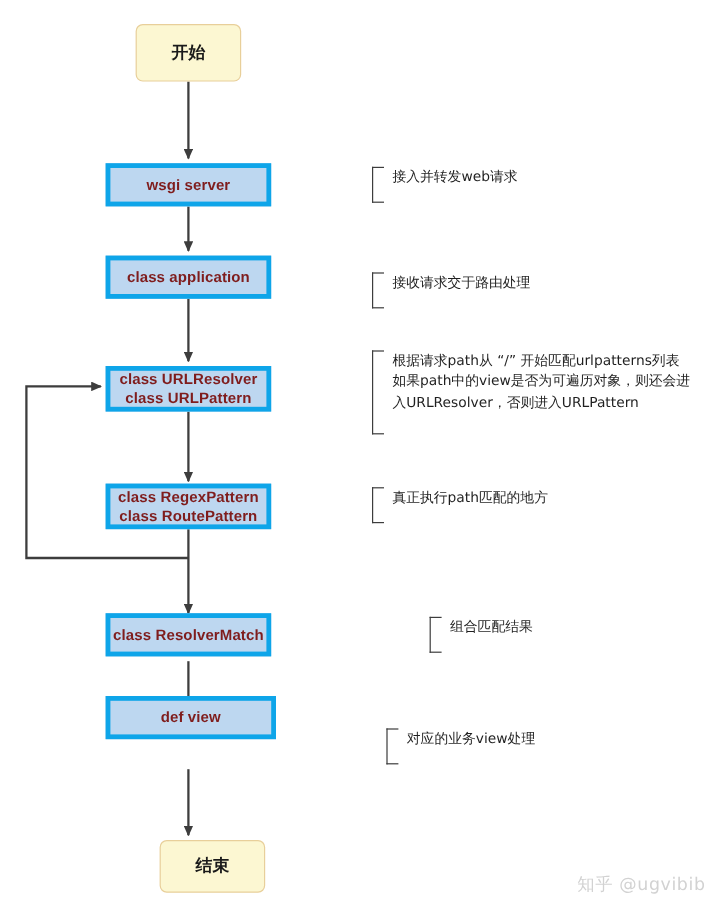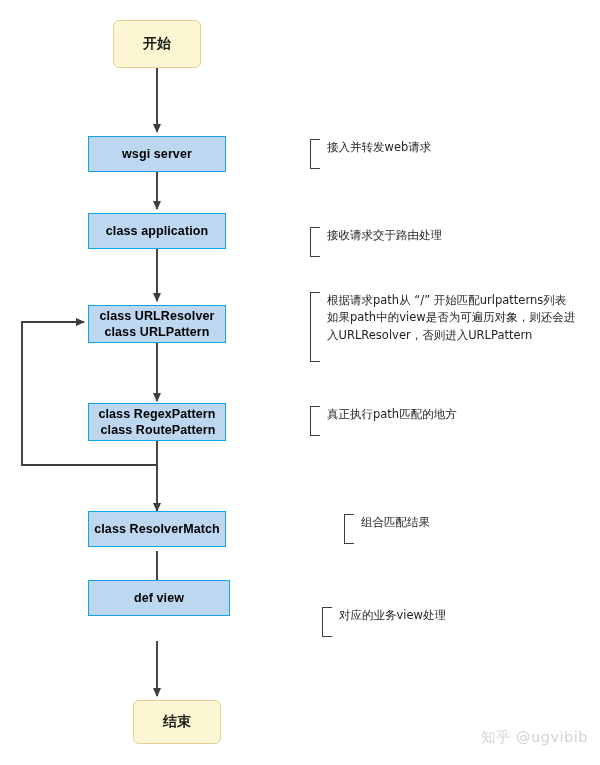--- a/index.html
+++ b/index.html
@@ -24,22 +24,22 @@
     position: absolute;
     box-sizing: border-box;
     display: flex;
     align-items: center;
     justify-content: center;
     text-align: center;
     line-height: 1.28;
   }
   .node.process {
     background: #bdd7f0;
-    border: 1px solid #0ea5e9;
-    color: #000000;
+    border: 4px solid #0ea5e9;
+    color: #7f1d1d;
     font-weight: bold;
     font-size: 12.5px;
     letter-spacing: .1px;
   }
   .node.terminator {
     background: #fcf7d2;
     border: 1px solid #e8cf9a;
     border-radius: 6px;
     color: #1a1a1a;
     font-weight: bold;
@@ -119,21 +119,21 @@
 
 <div class="node process" style="left:88px; top:213px; width:138px; height:36px;">
   <span>class application</span>
 </div>
 
 <div class="node process" style="left:88px; top:305px; width:138px; height:38px;">
   <span style="white-space:pre-line">class URLResolver
 class URLPattern</span>
 </div>
 
-<div class="node process" style="left:88px; top:403px; width:138px; height:38px;text-align:right;">
+<div class="node process" style="left:88px; top:403px; width:138px; height:38px;">
   <span style="white-space:pre-line">class RegexPattern
 class RoutePattern</span>
 </div>
 
 <div class="node process" style="left:88px; top:511px; width:138px; height:36px;">
   <span>class ResolverMatch</span>
 </div>
 
 <div class="node process" style="left:88px; top:580px; width:142px; height:36px;">
   <span>def view</span>
@@ -158,21 +158,21 @@
   <div class="ann-text">根据请求path从 “/” 开始匹配urlpatterns列表
 如果path中的view是否为可遍历对象，则还会进
 入URLResolver，否则进入URLPattern</div>
 </div>
 
 <div class="ann" style="left:310px; top:406px; height:30px;">
   <div class="bracket"></div>
   <div class="ann-text">真正执行path匹配的地方</div>
 </div>
 
-<div class="ann" style="left:296px; top:514px; height:30px;padding-left:48px;">
+<div class="ann" style="left:310px; top:514px; height:30px;padding-left:48px;">
   <div class="bracket"></div>
   <div class="ann-text">组合匹配结果</div>
 </div>
 
 <div class="ann" style="left:310px; top:607px; height:30px;padding-left:12px;">
   <div class="bracket"></div>
   <div class="ann-text">对应的业务view处理</div>
 </div>
 
 <div class="watermark">知乎 @ugvibib</div>

